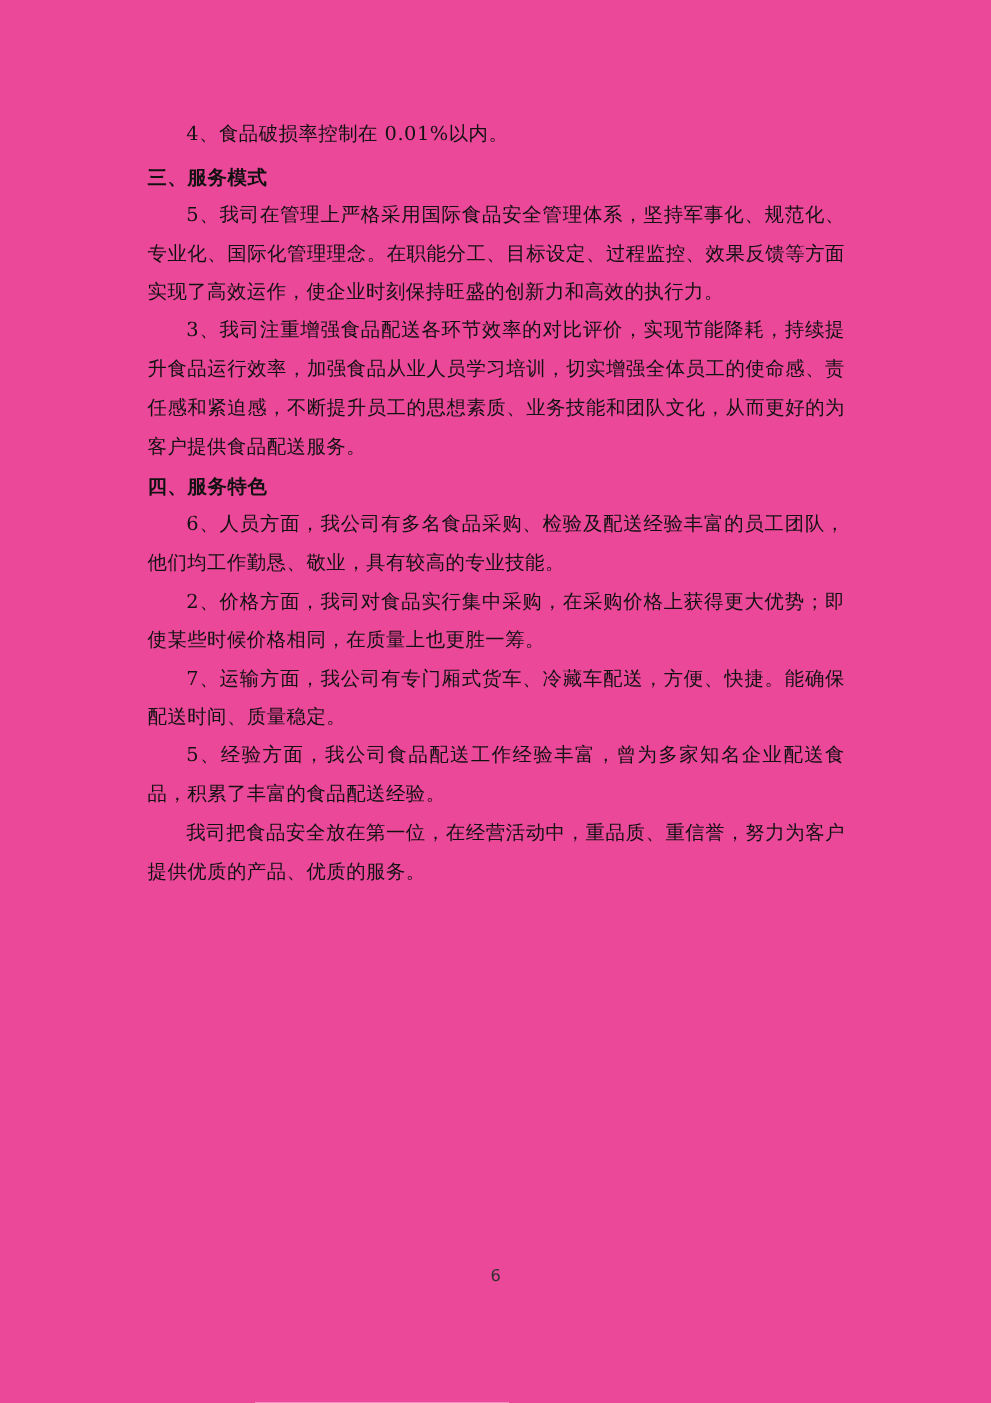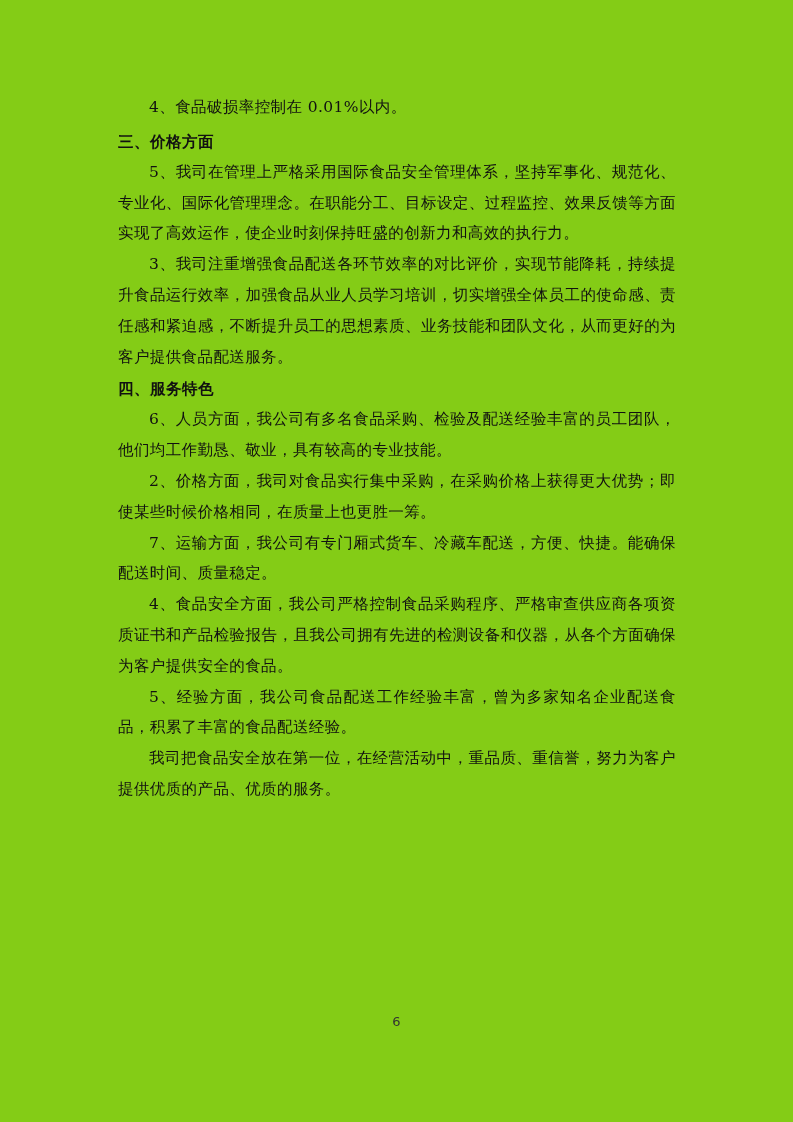--- a/index.html
+++ b/index.html
@@ -1,42 +1,41 @@
 <!DOCTYPE html>
 <html><head>
 <meta charset="utf-8">
 <style>
   html, body { margin: 0; padding: 0; background: #ffffff; }
   body { width: 793px; height: 1122px; position: relative; overflow: hidden;
          font-family: "DejaVu Serif", "Liberation Serif", serif; color: #111; }
-  .page { position: absolute; left: 0; top: 0; width: 793px; height: 1122px; background: #84cc16; }
+  .page { position: absolute; left: 0; top: 0; width: 793px; height: 1122px; background: #ec4899; }
   .content { position: absolute; left: 118px; top: 92px; width: 558px; }
   .para { font-size: 15.5px; line-height: 30.8px; margin: 0; text-indent: 31px;
           text-align: justify; letter-spacing: 0.4px; }
   .para.first { margin-bottom: 4px; }
   .heading { font-size: 15.5px; font-weight: bold; line-height: 30px; margin: 0;
              letter-spacing: 0.5px; font-family: "DejaVu Sans", "Liberation Sans", sans-serif; }
   .sec3 { margin-top: 0; }
   .sec4 { margin-top: 2px; }
   .page-number { position: absolute; top: 1014px; left: 0; width: 793px; text-align: center;
                  font-size: 13px; font-family: "DejaVu Sans", "Liberation Sans", sans-serif; color: #333; }
 </style>
 </head>
 <body>
 
 <div class="page">
   <div class="content">
     <p class="para first">4、食品破损率控制在 0.01%以内。</p>
 
-    <h2 class="heading sec3">三、价格方面</h2>
+    <h2 class="heading sec3">三、服务模式</h2>
     <p class="para">5、我司在管理上严格采用国际食品安全管理体系，坚持军事化、规范化、专业化、国际化管理理念。在职能分工、目标设定、过程监控、效果反馈等方面实现了高效运作，使企业时刻保持旺盛的创新力和高效的执行力。</p>
     <p class="para">3、我司注重增强食品配送各环节效率的对比评价，实现节能降耗，持续提升食品运行效率，加强食品从业人员学习培训，切实增强全体员工的使命感、责任感和紧迫感，不断提升员工的思想素质、业务技能和团队文化，从而更好的为客户提供食品配送服务。</p>
 
     <h2 class="heading sec4">四、服务特色</h2>
     <p class="para">6、人员方面，我公司有多名食品采购、检验及配送经验丰富的员工团队，他们均工作勤恳、敬业，具有较高的专业技能。</p>
     <p class="para">2、价格方面，我司对食品实行集中采购，在采购价格上获得更大优势；即使某些时候价格相同，在质量上也更胜一筹。</p>
     <p class="para">7、运输方面，我公司有专门厢式货车、冷藏车配送，方便、快捷。能确保配送时间、质量稳定。</p>
-    <p class="para">4、食品安全方面，我公司严格控制食品采购程序、严格审查供应商各项资质证书和产品检验报告，且我公司拥有先进的检测设备和仪器，从各个方面确保为客户提供安全的食品。</p>
     <p class="para">5、经验方面，我公司食品配送工作经验丰富，曾为多家知名企业配送食品，积累了丰富的食品配送经验。</p>
     <p class="para">我司把食品安全放在第一位，在经营活动中，重品质、重信誉，努力为客户提供优质的产品、优质的服务。</p>
   </div>
   <div class="page-number">6</div>
 </div>
 
 </body></html>

